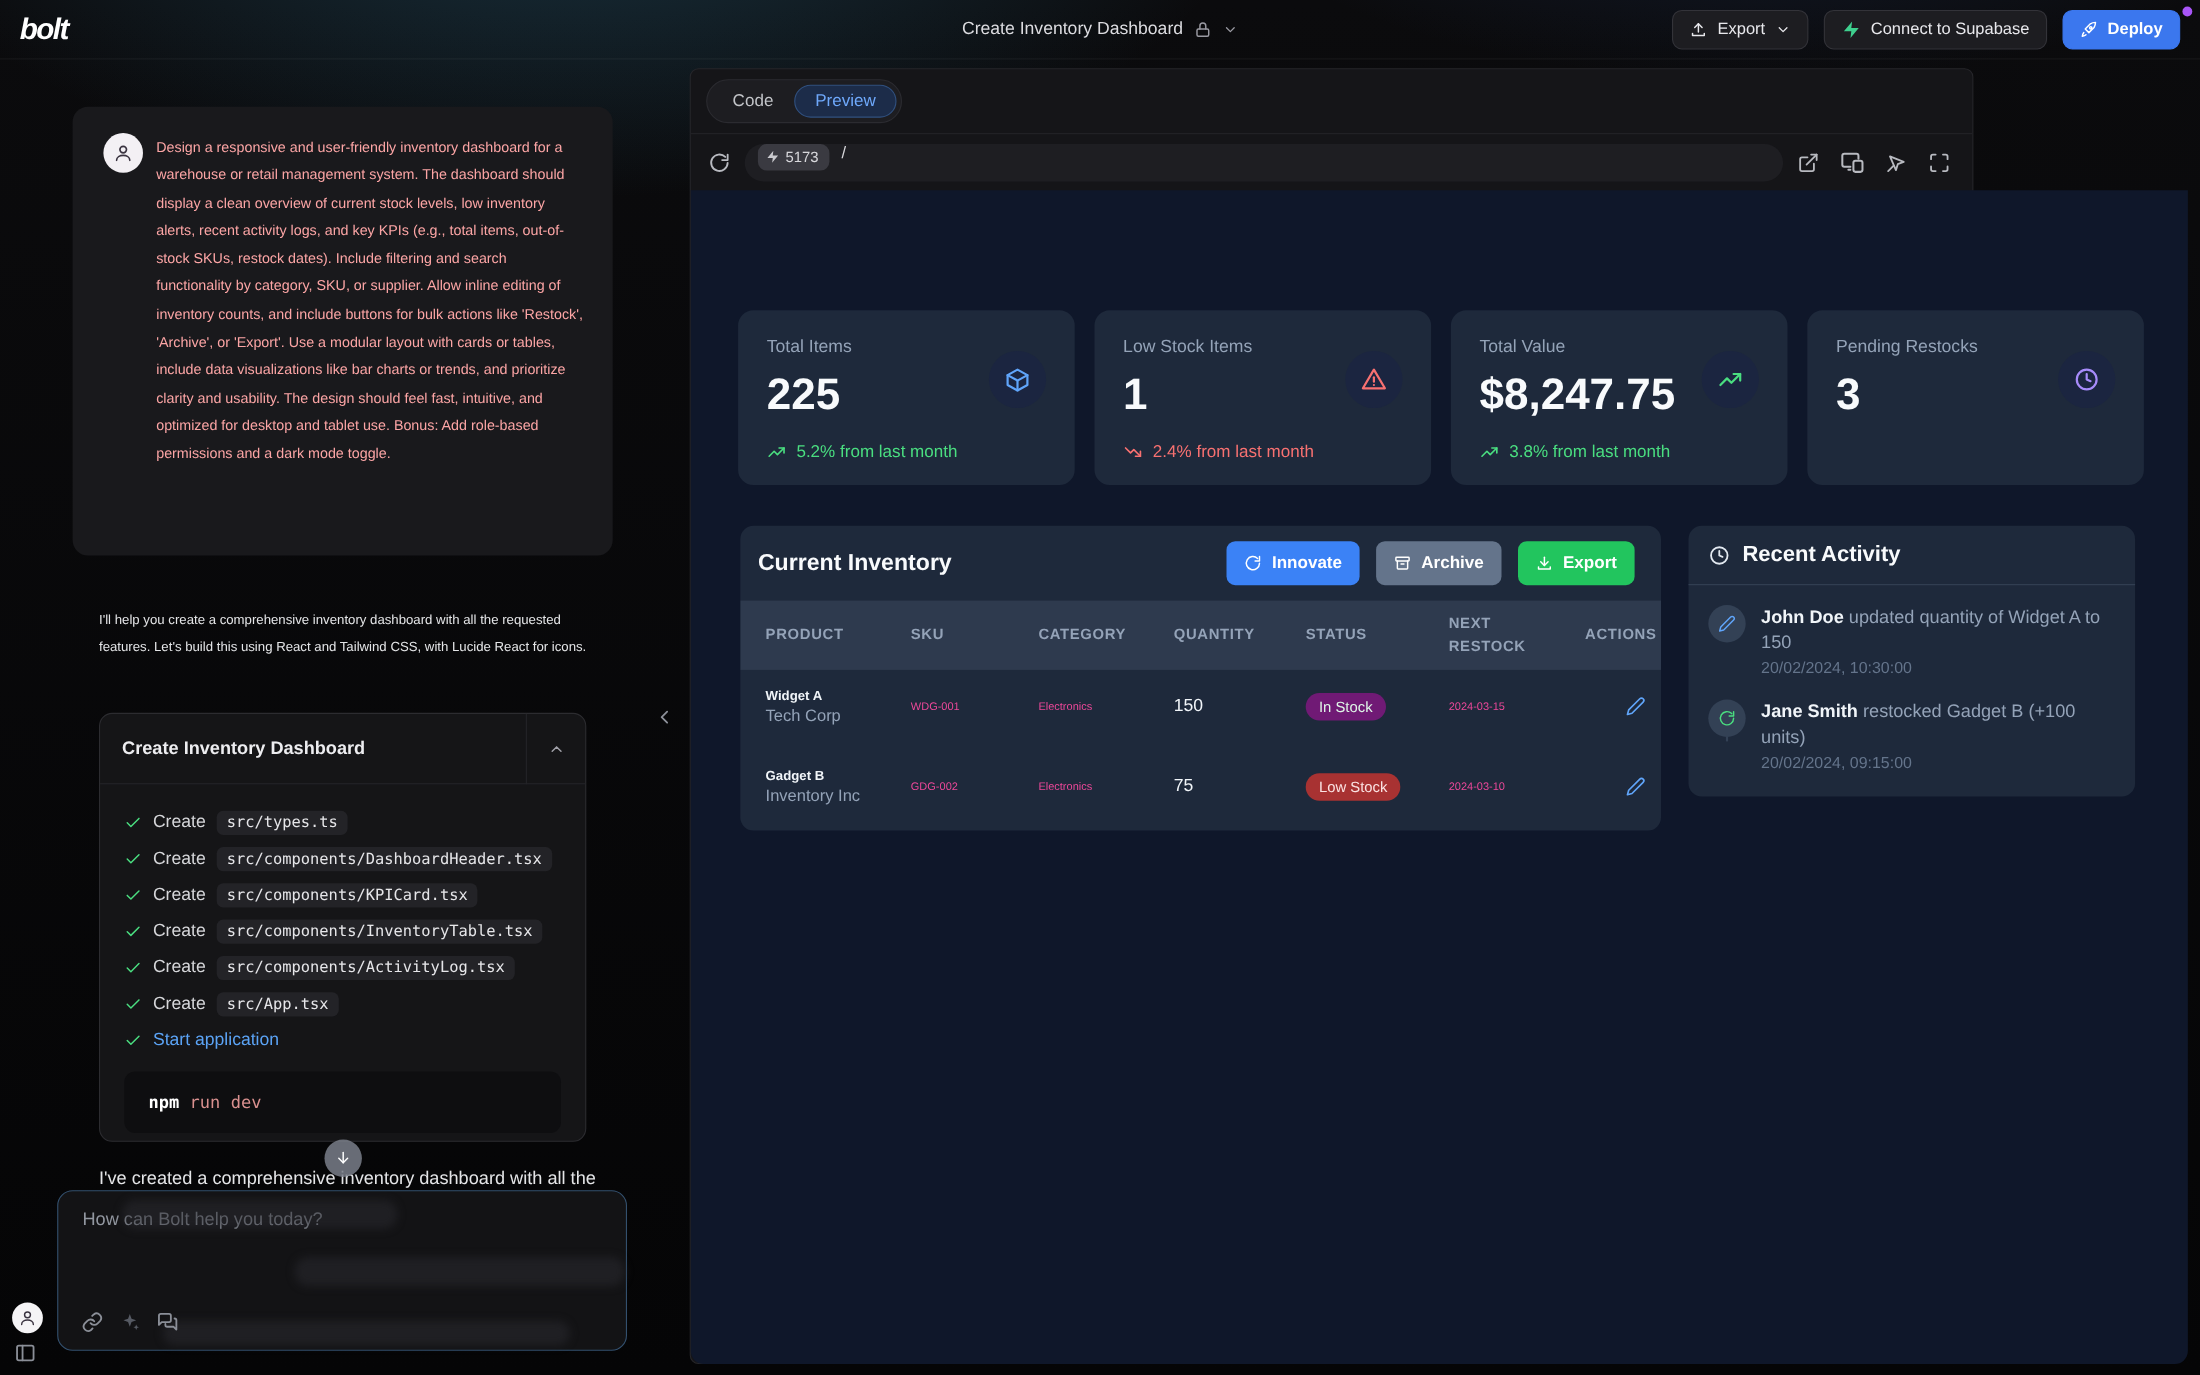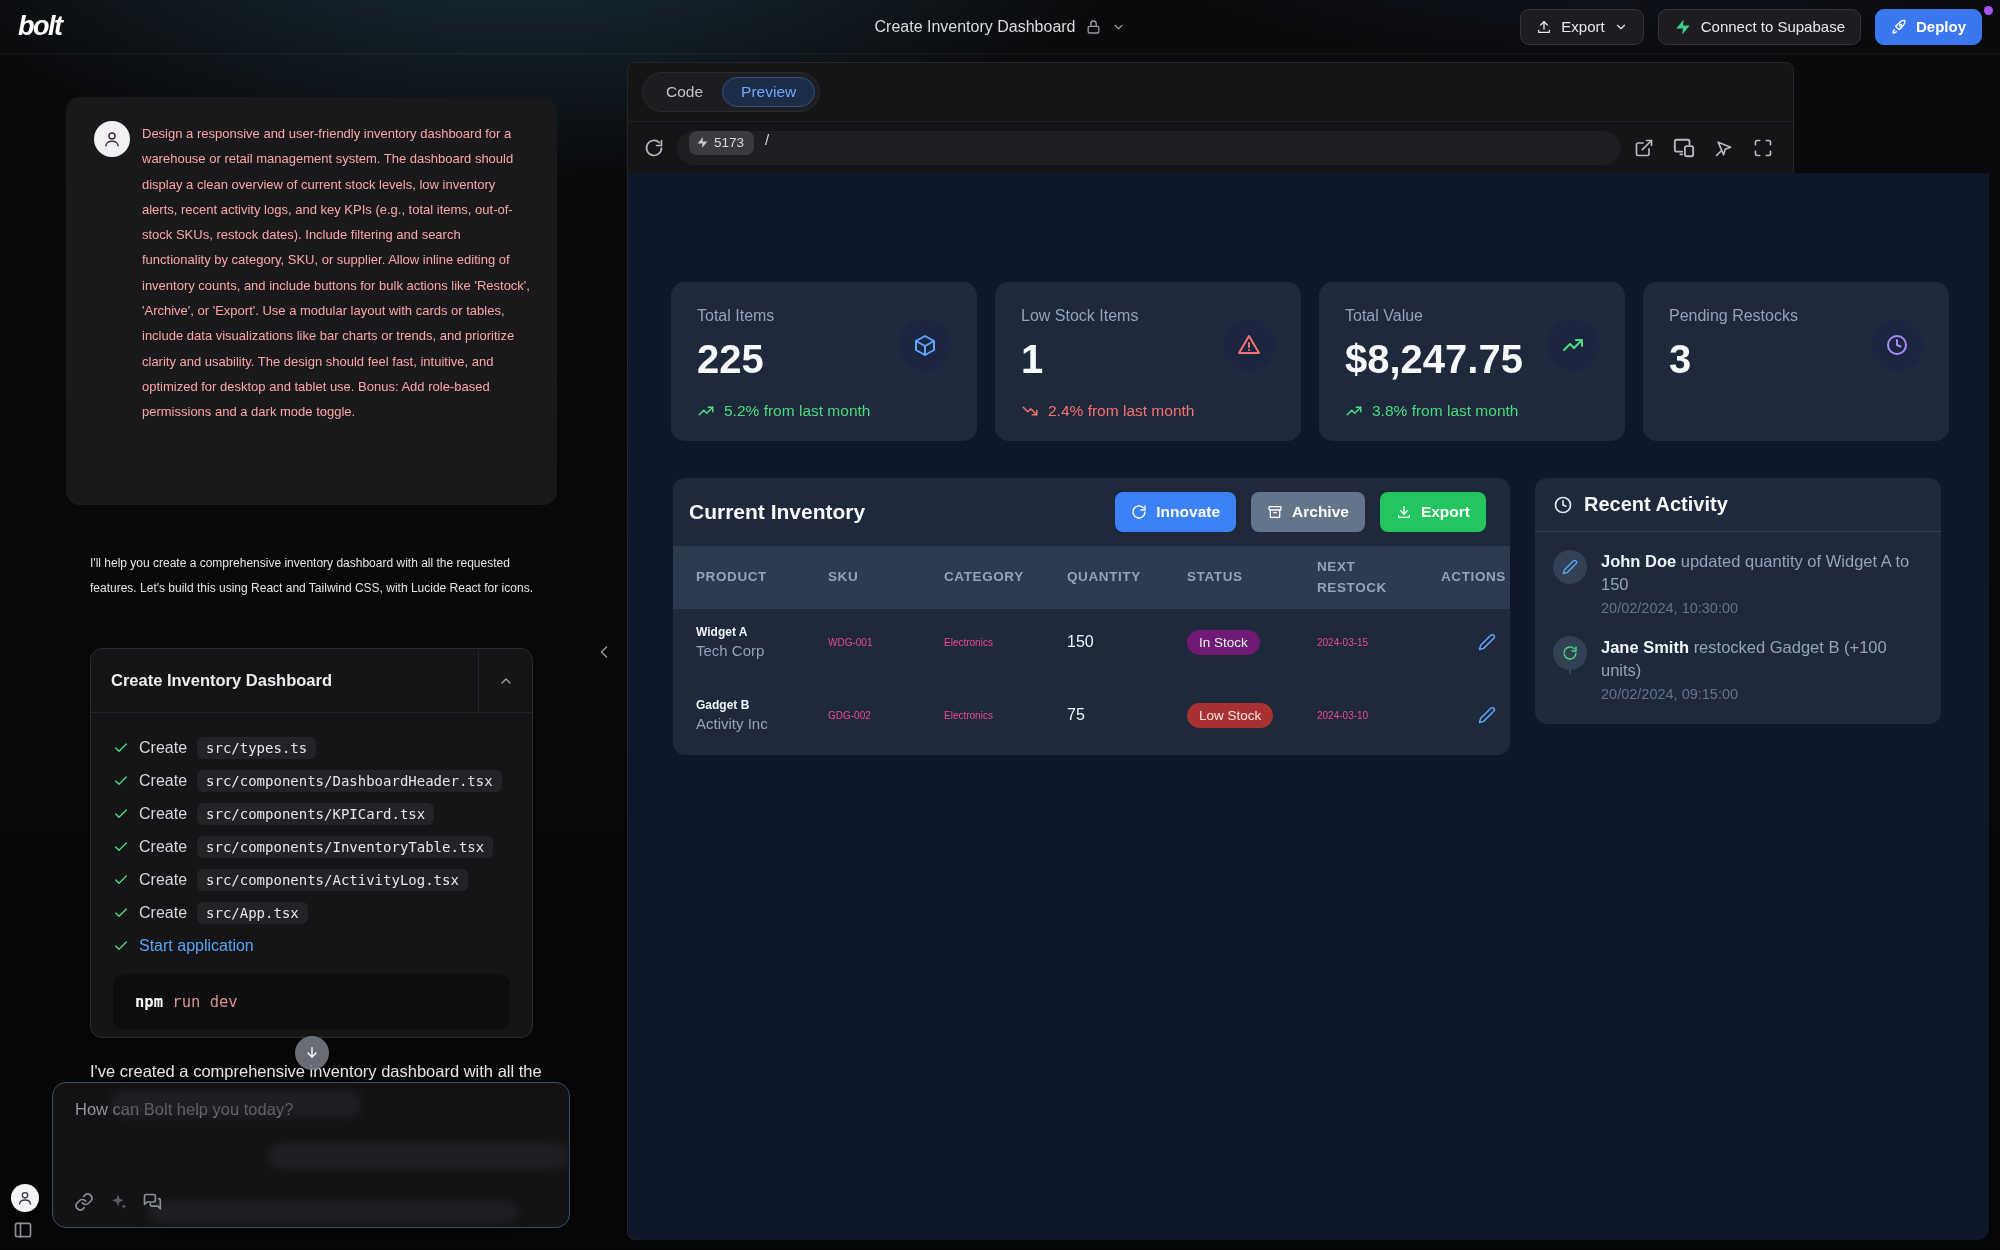--- a/index.html
+++ b/index.html
@@ -571,21 +571,21 @@
           <div class="cell-qty">150</div>
           <div><span class="badge bg-green">In Stock</span></div>
           <div class="cell-dim">2024-03-15</div>
           <svg class="ic ic18 row-edit">
               <use href="#i-pencil"></use>
             </svg>
         </div>
         <div class="tgrid trow">
           <div>
             <div class="p-name">Gadget B</div>
-            <div class="p-sup">Activity Inc</div>
+            <div class="p-sup">Inventory Inc</div>
           </div>
           <div class="cell-dim">GDG-002</div>
           <div class="cell-dim">Electronics</div>
           <div class="cell-qty">75</div>
           <div><span class="badge bg-red">Low Stock</span></div>
           <div class="cell-dim">2024-03-10</div>
           <svg class="ic ic18 row-edit">
               <use href="#i-pencil"></use>
             </svg>
         </div>

